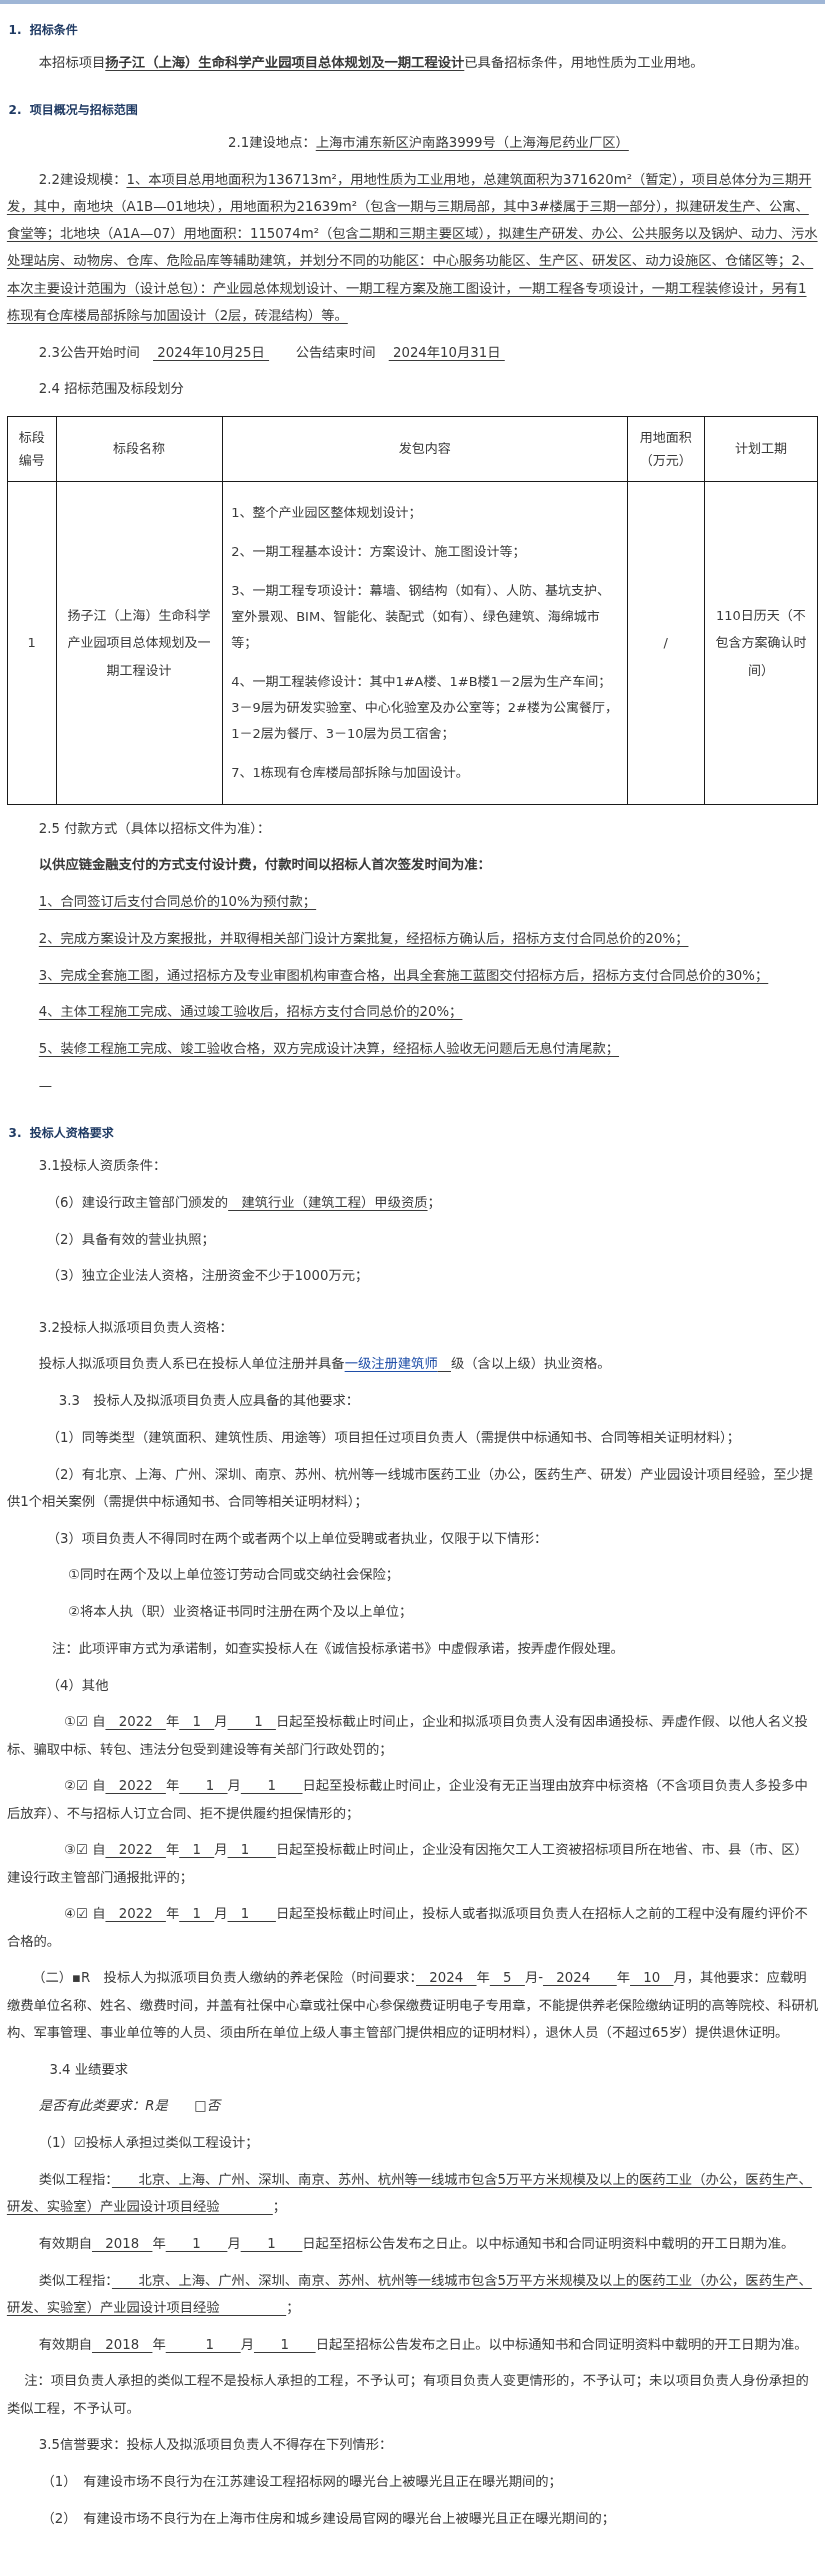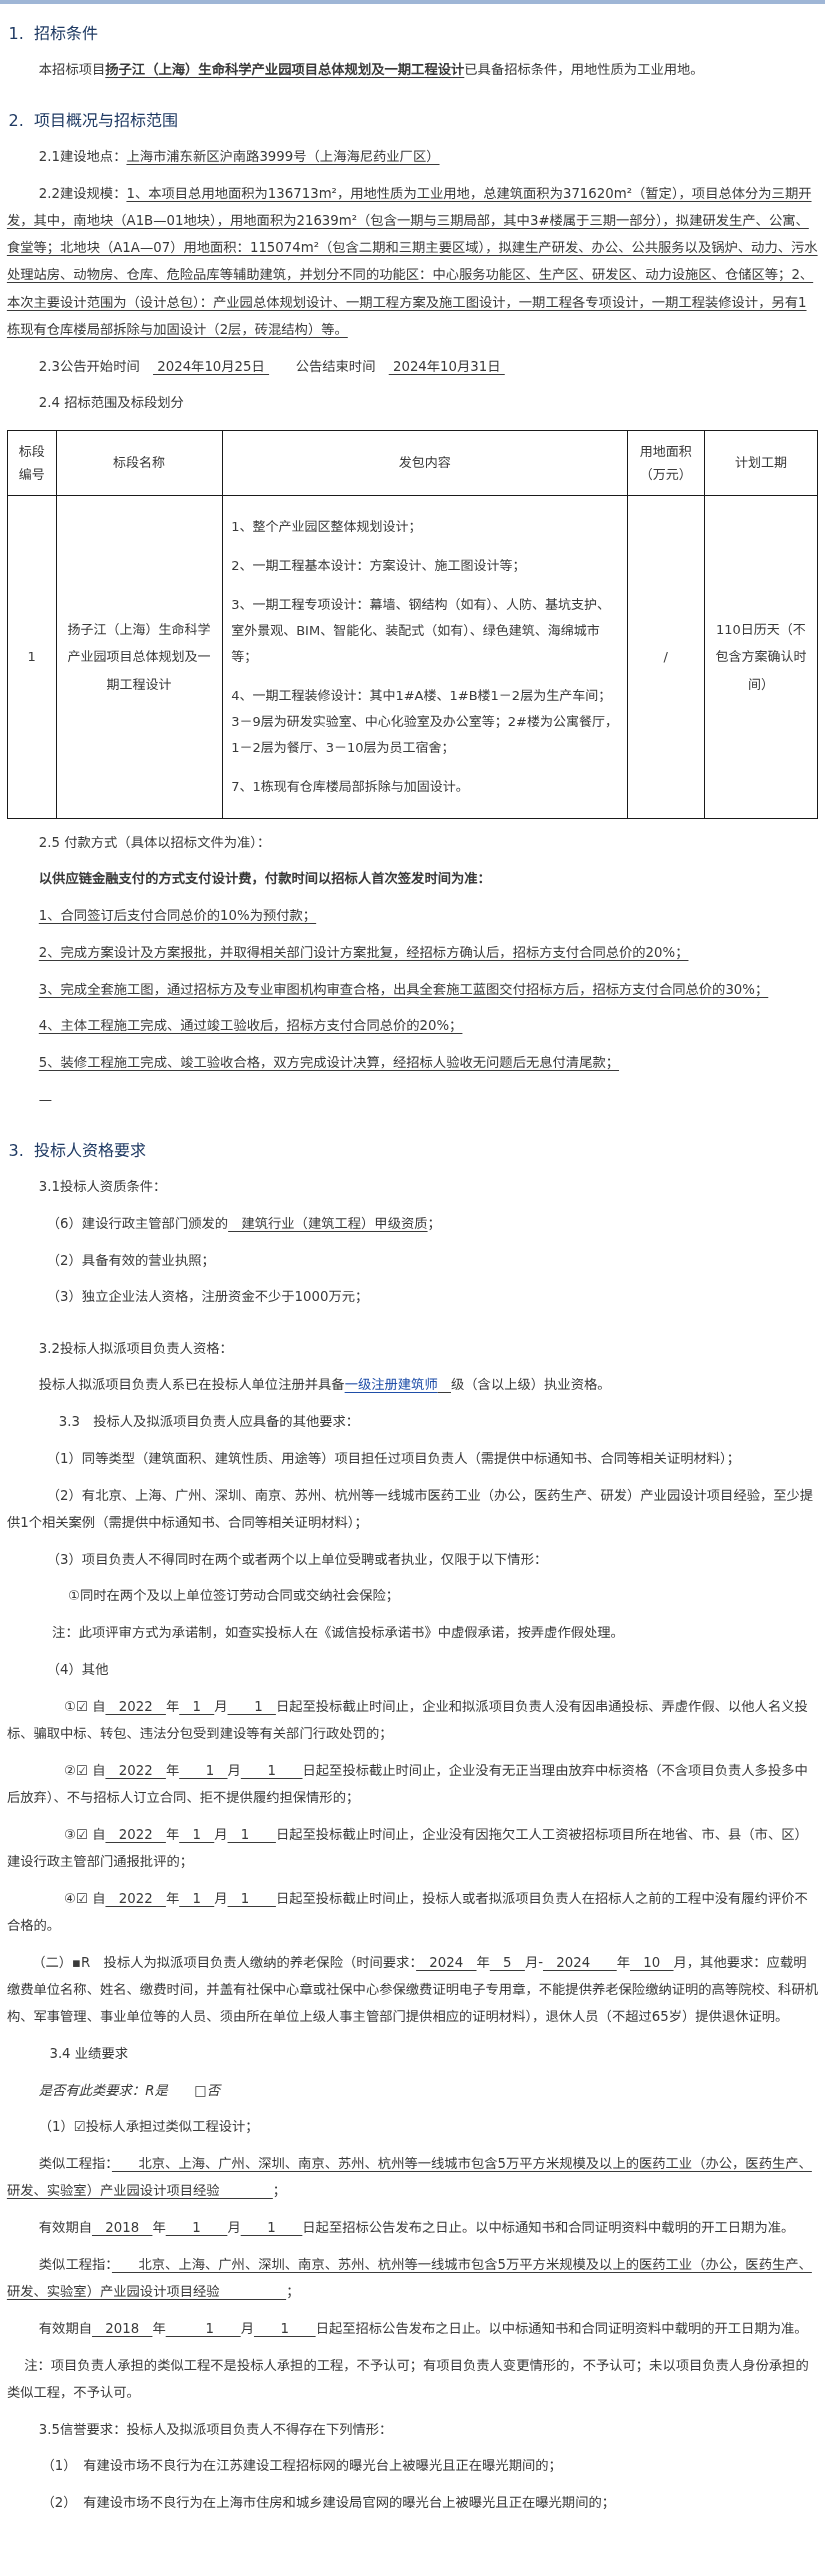--- a/index.html
+++ b/index.html
@@ -15,22 +15,22 @@
   body{
     width:825px;
     font-family:"DejaVu Sans","Liberation Sans",sans-serif;
     color:var(--body);
   }
   .top-band{height:4.3px;background:var(--topband);}
   .page{padding:3.4px 6.9px 0 6.9px;}
   .sec{margin:0;}
   .sec-h{
     color:var(--heading);
-    font-weight:normal;
-    font-size:16px;
+    font-weight:bold;
+    font-size:12px;
     margin:24px 0 12px 1.7px;
     white-space:pre-wrap;
   }
   .sec:first-of-type .sec-h{margin-top:12px;}
   .para{
     font-size:13.3px;
     line-height:2.05;
     margin:9.5px 0;
     white-space:pre-wrap;
     overflow-wrap:anywhere;
@@ -68,21 +68,21 @@
   <div class="sec">
     <div class="sec-h">1.  招标条件</div>
     <div>
         <p class="para" style="text-indent: 2.4em;"><span class="">本招标项目</span><span class="r-bu">扬子江（上海）生命科学产业园项目总体规划及一期工程设计</span><span class="">已具备招标条件，用地性质为工业用地。</span></p>
       </div>
   </div>
 
   <div class="sec">
     <div class="sec-h">2.  项目概况与招标范围</div>
     <div>
-        <p class="para" style="text-indent: 2.4em;"><span class="">2.1建设地点：</span><span class="r-u">上海市浦东新区沪南路3999号（上海海尼药业厂区）</span></p>
+        <p class="para" style="text-indent: 2.4em; text-align: center;"><span class="">2.1建设地点：</span><span class="r-u">上海市浦东新区沪南路3999号（上海海尼药业厂区）</span></p>
         <p class="para" style="text-indent: 2.4em;"><span class="">2.2建设规模：</span><span class="r-u">1、本项目总用地面积为136713m²，用地性质为工业用地，总建筑面积为371620m²（暂定），项目总体分为三期开发，其中，南地块（A1B—01地块），用地面积为21639m²（包含一期与三期局部，其中3#楼属于三期一部分），拟建研发生产、公寓、食堂等；北地块（A1A—07）用地面积：115074m²（包含二期和三期主要区域），拟建生产研发、办公、公共服务以及锅炉、动力、污水处理站房、动物房、仓库、危险品库等辅助建筑，并划分不同的功能区：中心服务功能区、生产区、研发区、动力设施区、仓储区等；2、本次主要设计范围为（设计总包）：产业园总体规划设计、一期工程方案及施工图设计，一期工程各专项设计，一期工程装修设计，另有1栋现有仓库楼局部拆除与加固设计（2层，砖混结构）等。</span></p>
         <p class="para" style="text-indent: 2.4em;"><span class="">2.3公告开始时间　</span><span class="r-u"> 2024年10月25日 </span><span class="">　　公告结束时间　</span><span class="r-u"> 2024年10月31日 </span></p>
         <p class="para" style="text-indent: 2.4em;"><span class="">2.4 招标范围及标段划分</span></p>
       </div>
 
     <table class="lot">
       <colgroup>
         <col style="width:6%">
           <col style="width:20.5%">
           <col style="width:50%">
@@ -134,20 +134,21 @@
         <p class="para" style="text-indent: 3em;"><span class="">（6）建设行政主管部门颁发的</span><span class="r-u">　建筑行业（建筑工程）甲级资质</span><span class="">；</span></p>
         <p class="para" style="text-indent: 3em;"><span class="">（2）具备有效的营业执照；</span></p>
         <p class="para" style="text-indent: 3em;"><span class="">（3）独立企业法人资格，注册资金不少于1000万元；</span></p>
         <p class="para" style="text-indent: 2.4em; margin-top: 24px;"><span class="">3.2投标人拟派项目负责人资格：</span></p>
         <p class="para" style="text-indent: 2.4em;"><span class="">投标人拟派项目负责人系已在投标人单位注册并具备</span><span class="r-lbu">一级注册建筑师</span><span class="r-u">　</span><span class="">级（含以上级）执业资格。</span></p>
         <p class="para" style="text-indent: 3.9em;"><span class="">3.3　投标人及拟派项目负责人应具备的其他要求：</span></p>
         <p class="para" style="text-indent: 3em;"><span class="">（1）同等类型（建筑面积、建筑性质、用途等）项目担任过项目负责人（需提供中标通知书、合同等相关证明材料）；</span></p>
         <p class="para" style="text-indent: 3em;"><span class="">（2）有北京、上海、广州、深圳、南京、苏州、杭州等一线城市医药工业（办公，医药生产、研发）产业园设计项目经验，至少提供1个相关案例（需提供中标通知书、合同等相关证明材料）；</span></p>
         <p class="para" style="text-indent: 3em;"><span class="">（3）项目负责人不得同时在两个或者两个以上单位受聘或者执业，仅限于以下情形：</span></p>
         <p class="para" style="text-indent: 4.6em;"><span class="">①同时在两个及以上单位签订劳动合同或交纳社会保险；</span></p>
+        <p class="para" style="text-indent: 4.6em;"><span class="">②将本人执（职）业资格证书同时注册在两个及以上单位；</span></p>
         <p class="para" style="text-indent: 3.4em;"><span class="">注：此项评审方式为承诺制，如查实投标人在《诚信投标承诺书》中虚假承诺，按弄虚作假处理。</span></p>
         <p class="para" style="text-indent: 3em;"><span class="">（4）其他</span></p>
         <p class="para" style="text-indent: 4.3em;"><span class="">①☑ 自</span><span class="r-u">　2022　</span><span class="">年</span><span class="r-u">　1　</span><span class="">月</span><span class="r-u">　　1　</span><span class="">日起至投标截止时间止，企业和拟派项目负责人没有因串通投标、弄虚作假、以他人名义投标、骗取中标、转包、违法分包受到建设等有关部门行政处罚的；</span></p>
         <p class="para" style="text-indent: 4.3em;"><span class="">②☑ 自</span><span class="r-u">　2022　</span><span class="">年</span><span class="r-u">　　1　</span><span class="">月</span><span class="r-u">　　1　　</span><span class="">日起至投标截止时间止，企业没有无正当理由放弃中标资格（不含项目负责人多投多中后放弃）、不与招标人订立合同、拒不提供履约担保情形的；</span></p>
         <p class="para" style="text-indent: 4.3em;"><span class="">③☑ 自</span><span class="r-u">　2022　</span><span class="">年</span><span class="r-u">　1　</span><span class="">月</span><span class="r-u">　1　　</span><span class="">日起至投标截止时间止，企业没有因拖欠工人工资被招标项目所在地省、市、县（市、区）建设行政主管部门通报批评的；</span></p>
         <p class="para" style="text-indent: 4.3em;"><span class="">④☑ 自</span><span class="r-u">　2022　</span><span class="">年</span><span class="r-u">　1　</span><span class="">月</span><span class="r-u">　1　　</span><span class="">日起至投标截止时间止，投标人或者拟派项目负责人在招标人之前的工程中没有履约评价不合格的。</span></p>
         <p class="para" style="text-indent: 1.9em;"><span class="">（二）▪R　投标人为拟派项目负责人缴纳的养老保险（时间要求：</span><span class="r-u">　2024　</span><span class="">年</span><span class="r-u">　5　</span><span class="">月-</span><span class="r-u">　2024　　</span><span class="">年</span><span class="r-u">　10　</span><span class="">月，其他要求：应载明缴费单位名称、姓名、缴费时间，并盖有社保中心章或社保中心参保缴费证明电子专用章，不能提供养老保险缴纳证明的高等院校、科研机构、军事管理、事业单位等的人员、须由所在单位上级人事主管部门提供相应的证明材料），退休人员（不超过65岁）提供退休证明。</span></p>
         <p class="para" style="text-indent: 3.2em;"><span class="">3.4 业绩要求</span></p>
         <p class="para" style="text-indent: 2.4em; font-style: italic;"><span class="">是否有此类要求：R是　　□否</span></p>
         <p class="para" style="text-indent: 2.4em;"><span class="">（1）☑投标人承担过类似工程设计；</span></p>

